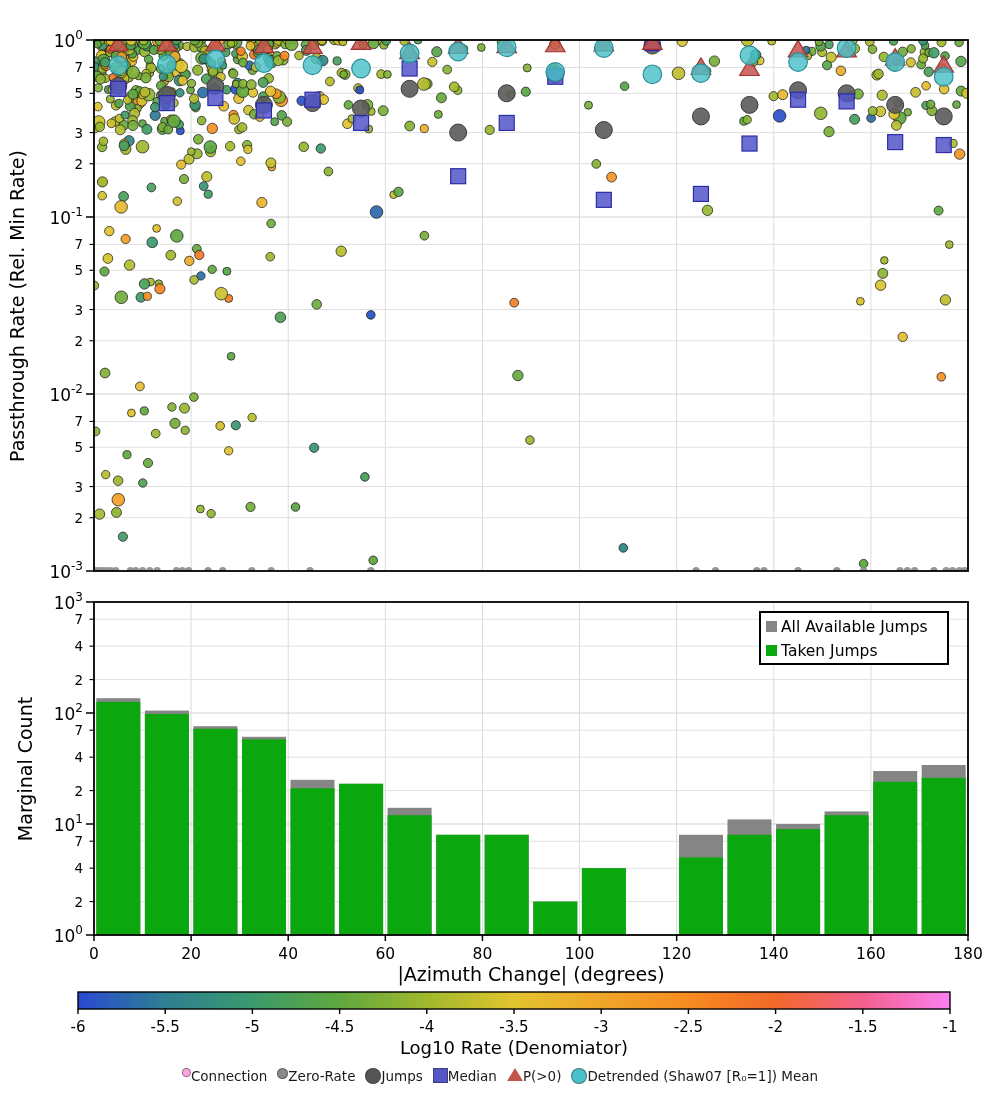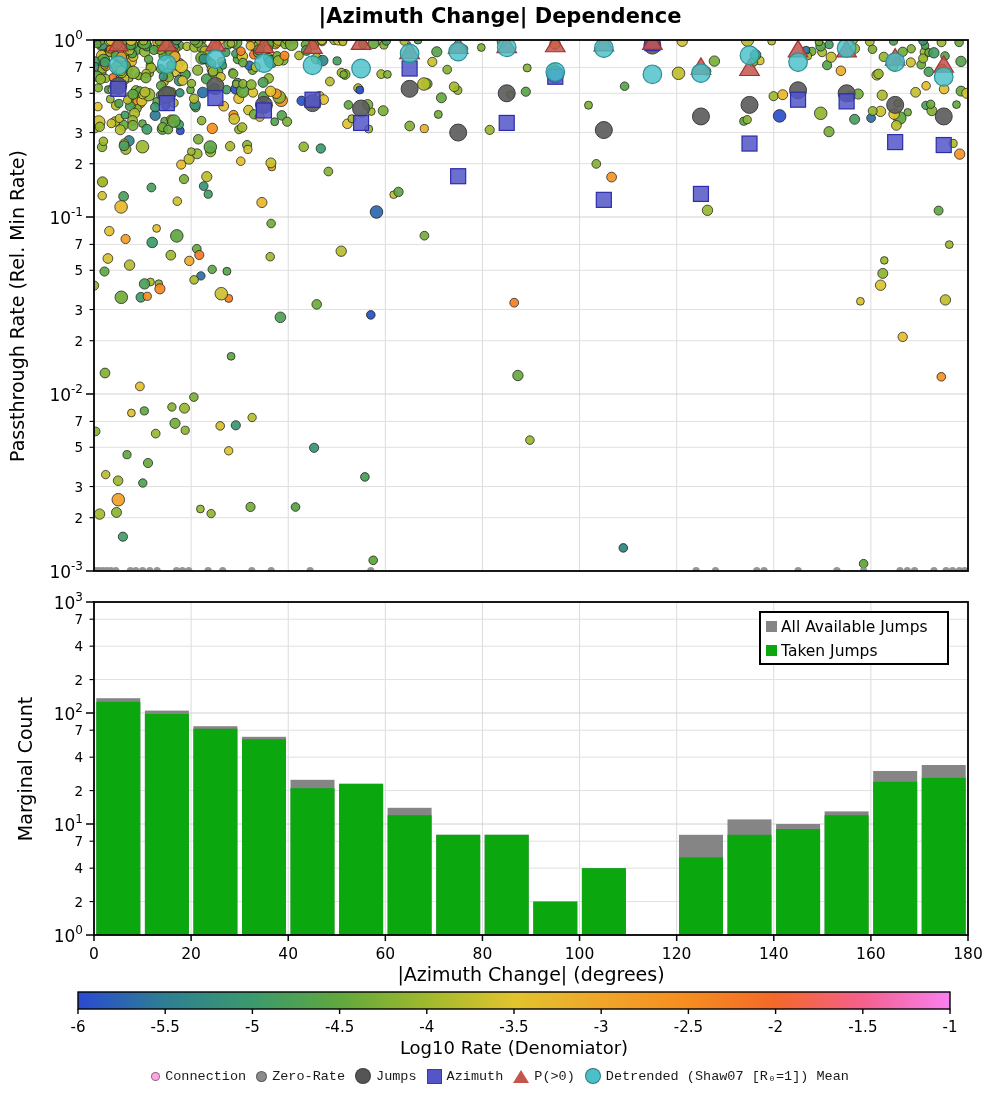--- a/index.html
+++ b/index.html
@@ -3,33 +3,32 @@
 <meta charset="utf-8">
 <style>
   html,body{margin:0;padding:0;background:#fff;}
   .fig{position:relative;width:1000px;height:1100px;background:#fff;font-family:"DejaVu Sans",sans-serif;overflow:hidden;}
   .title{position:absolute;top:4px;left:0;width:1000px;text-align:center;font-size:21px;font-weight:bold;color:#000;}
   #fig{position:absolute;top:0;left:0;}
   .al{font-size:19px;fill:#000;}
   .lgt{font-size:15.5px;fill:#000;}
   .legbox{fill:#fff;stroke:#000;stroke-width:2;}
   .bleg{position:absolute;top:1068px;left:0;width:1000px;display:flex;justify-content:center;align-items:center;gap:10px;font-size:13.5px;color:#1a1a1a;}
-  .bitem{display:flex;align-items:center;gap:5px;white-space:nowrap;font-family:Liberation Mono, monospace;}
+  .bitem{display:flex;align-items:flex-start;white-space:nowrap;}
   .m{display:inline-block;}
   .m-dot-small{width:7px;height:7px;border-radius:50%;}
   .m-dot-mid{width:9px;height:9px;border-radius:50%;}
   .m-dot-large{width:14px;height:14px;border-radius:50%;}
   .m-square{width:13px;height:13px;}
   .m-triangle{width:0;height:0;border-left:8px solid transparent;border-right:8px solid transparent;border-bottom:13px solid #000;}
 </style>
 </head>
 <body>
 
 <div class="fig">
-  <div class="title">|Azimuth Change| Dependence</div>
 
   <svg id="fig" width="1000" height="1062">
     <defs>
       <clipPath id="cpT">
           <rect x="94" y="40" width="874" height="531"></rect>
         </clipPath>
       <clipPath id="cpB">
           <rect x="94" y="602" width="874" height="333"></rect>
         </clipPath>
     </defs>
@@ -903,21 +902,21 @@
     <span class="bitem">
         <span class="m m-dot-mid" style="background: rgb(138, 138, 138); border: 1px solid rgba(40, 40, 40, 0.5);"></span>
         <span>Zero-Rate</span>
       </span>
     <span class="bitem">
         <span class="m m-dot-large" style="background: rgb(85, 85, 85); border: 1px solid rgba(40, 40, 40, 0.5);"></span>
         <span>Jumps</span>
       </span>
     <span class="bitem">
         <span class="m m-square" style="background: rgb(84, 86, 200); border: 1px solid rgba(40, 40, 40, 0.5);"></span>
-        <span>Azimuth</span>
+        <span>Median</span>
       </span>
     <span class="bitem">
         <span class="m m-triangle" style="border-bottom-color: rgb(196, 84, 76);"></span>
         <span>P(&gt;0)</span>
       </span>
     <span class="bitem">
         <span class="m m-dot-large" style="background: rgb(74, 192, 200); border: 1px solid rgba(40, 40, 40, 0.5);"></span>
         <span>Detrended (Shaw07 [R₀=1]) Mean</span>
       </span>
   </div>

